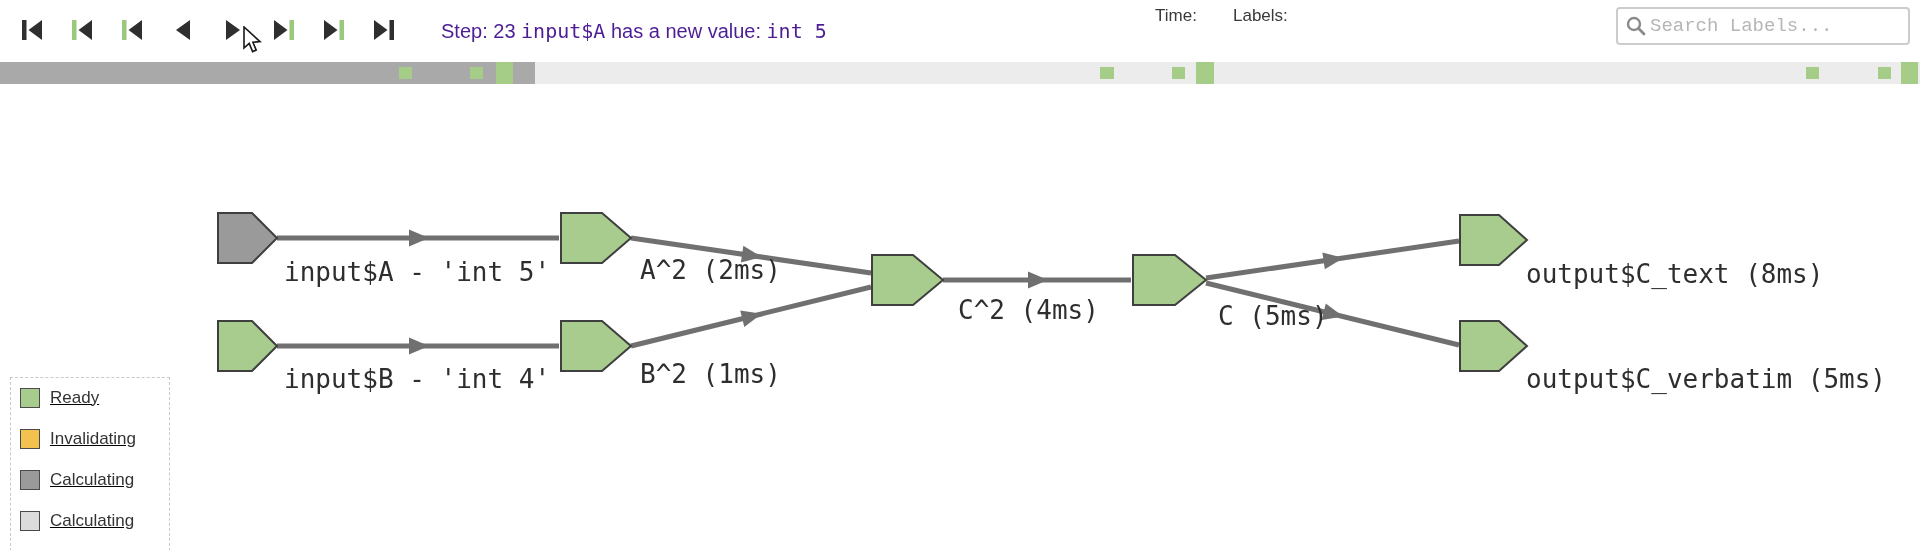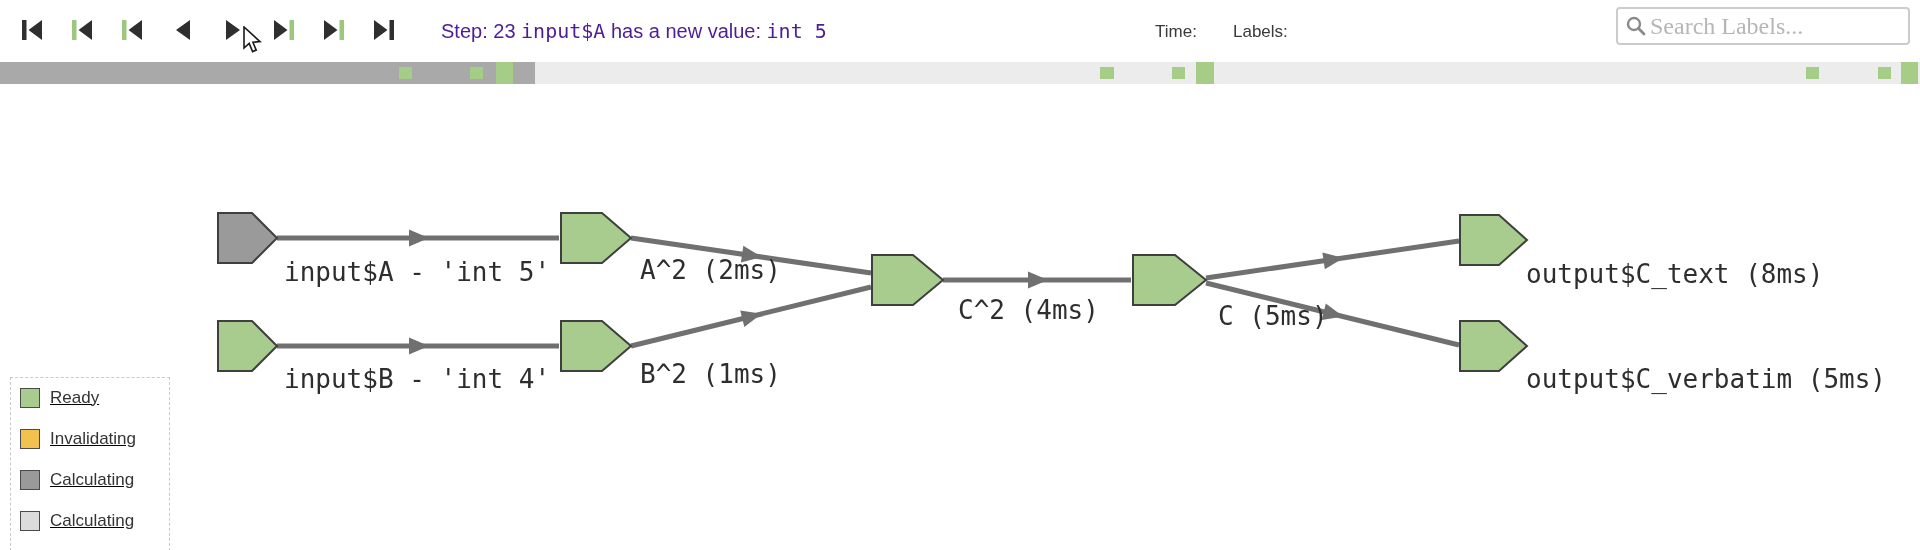--- a/index.html
+++ b/index.html
@@ -6,24 +6,24 @@
   .app {
     position:relative; width:1920px; height:550px; overflow:hidden;
     font-family:"Liberation Sans", sans-serif; background:#fff;
   }
   
   .topbar { position:absolute; top:0; left:0; width:1920px; height:62px; background:#fff; }
   .controls { position:absolute; left:18px; top:15px; display:flex; gap:20px; }
   .ctrl-btn { width:30px; height:30px; padding:0; margin:0; border:none; background:transparent; cursor:pointer; display:block; }
   .status { position:absolute; left:441px; top:16px; font-size:20px; color:#4c1d95; white-space:pre; line-height:30px; }
   .status .mono { font-family:"DejaVu Sans Mono", monospace; font-size:20px; }
-  .meta { position:absolute; left:1155px; top:22px; display:grid; grid-template-columns:78px auto; row-gap:5px; font-size:17px; color:#3a3a3a; line-height:20px; }
+  .meta { position:absolute; left:1155px; top:6px; display:grid; grid-template-columns:78px auto; row-gap:5px; font-size:17px; color:#3a3a3a; line-height:20px; }
   .meta .mono { font-family:"DejaVu Sans Mono", monospace; font-size:17px; color:#333; }
   .search { position:absolute; left:1616px; top:7px; width:294px; height:38px; border:2px solid #ccc; border-radius:4px; box-sizing:border-box; display:flex; align-items:center; padding:0 8px 0 6px; background:#fff; }
-  .search input { border:none; outline:none; flex:1; min-width:0; font-size:24px; color:#000000; background:transparent; font-family:Liberation Serif, serif; }
+  .search input { border:none; outline:none; flex:1; min-width:0; font-size:19px; color:#000000; background:transparent; font-family:Liberation Mono, monospace; }
   .search input::placeholder { color:#b6b6b6; }
   
   .timeline { position:absolute; top:62px; left:0; width:1920px; height:22px; background:#ececec; }
   .timeline-fill { position:absolute; left:0; top:0; height:22px; background:#a9a9a9; }
   .tick { position:absolute; }
   .tick.small { top:5px; height:12px; }
   .tick.tall { top:0; height:22px; }
   
   #graph { position:absolute; top:84px; left:0; }
   .node-label { font-family:"DejaVu Sans Mono", monospace; font-size:26px; fill:#2e2e2e; }

